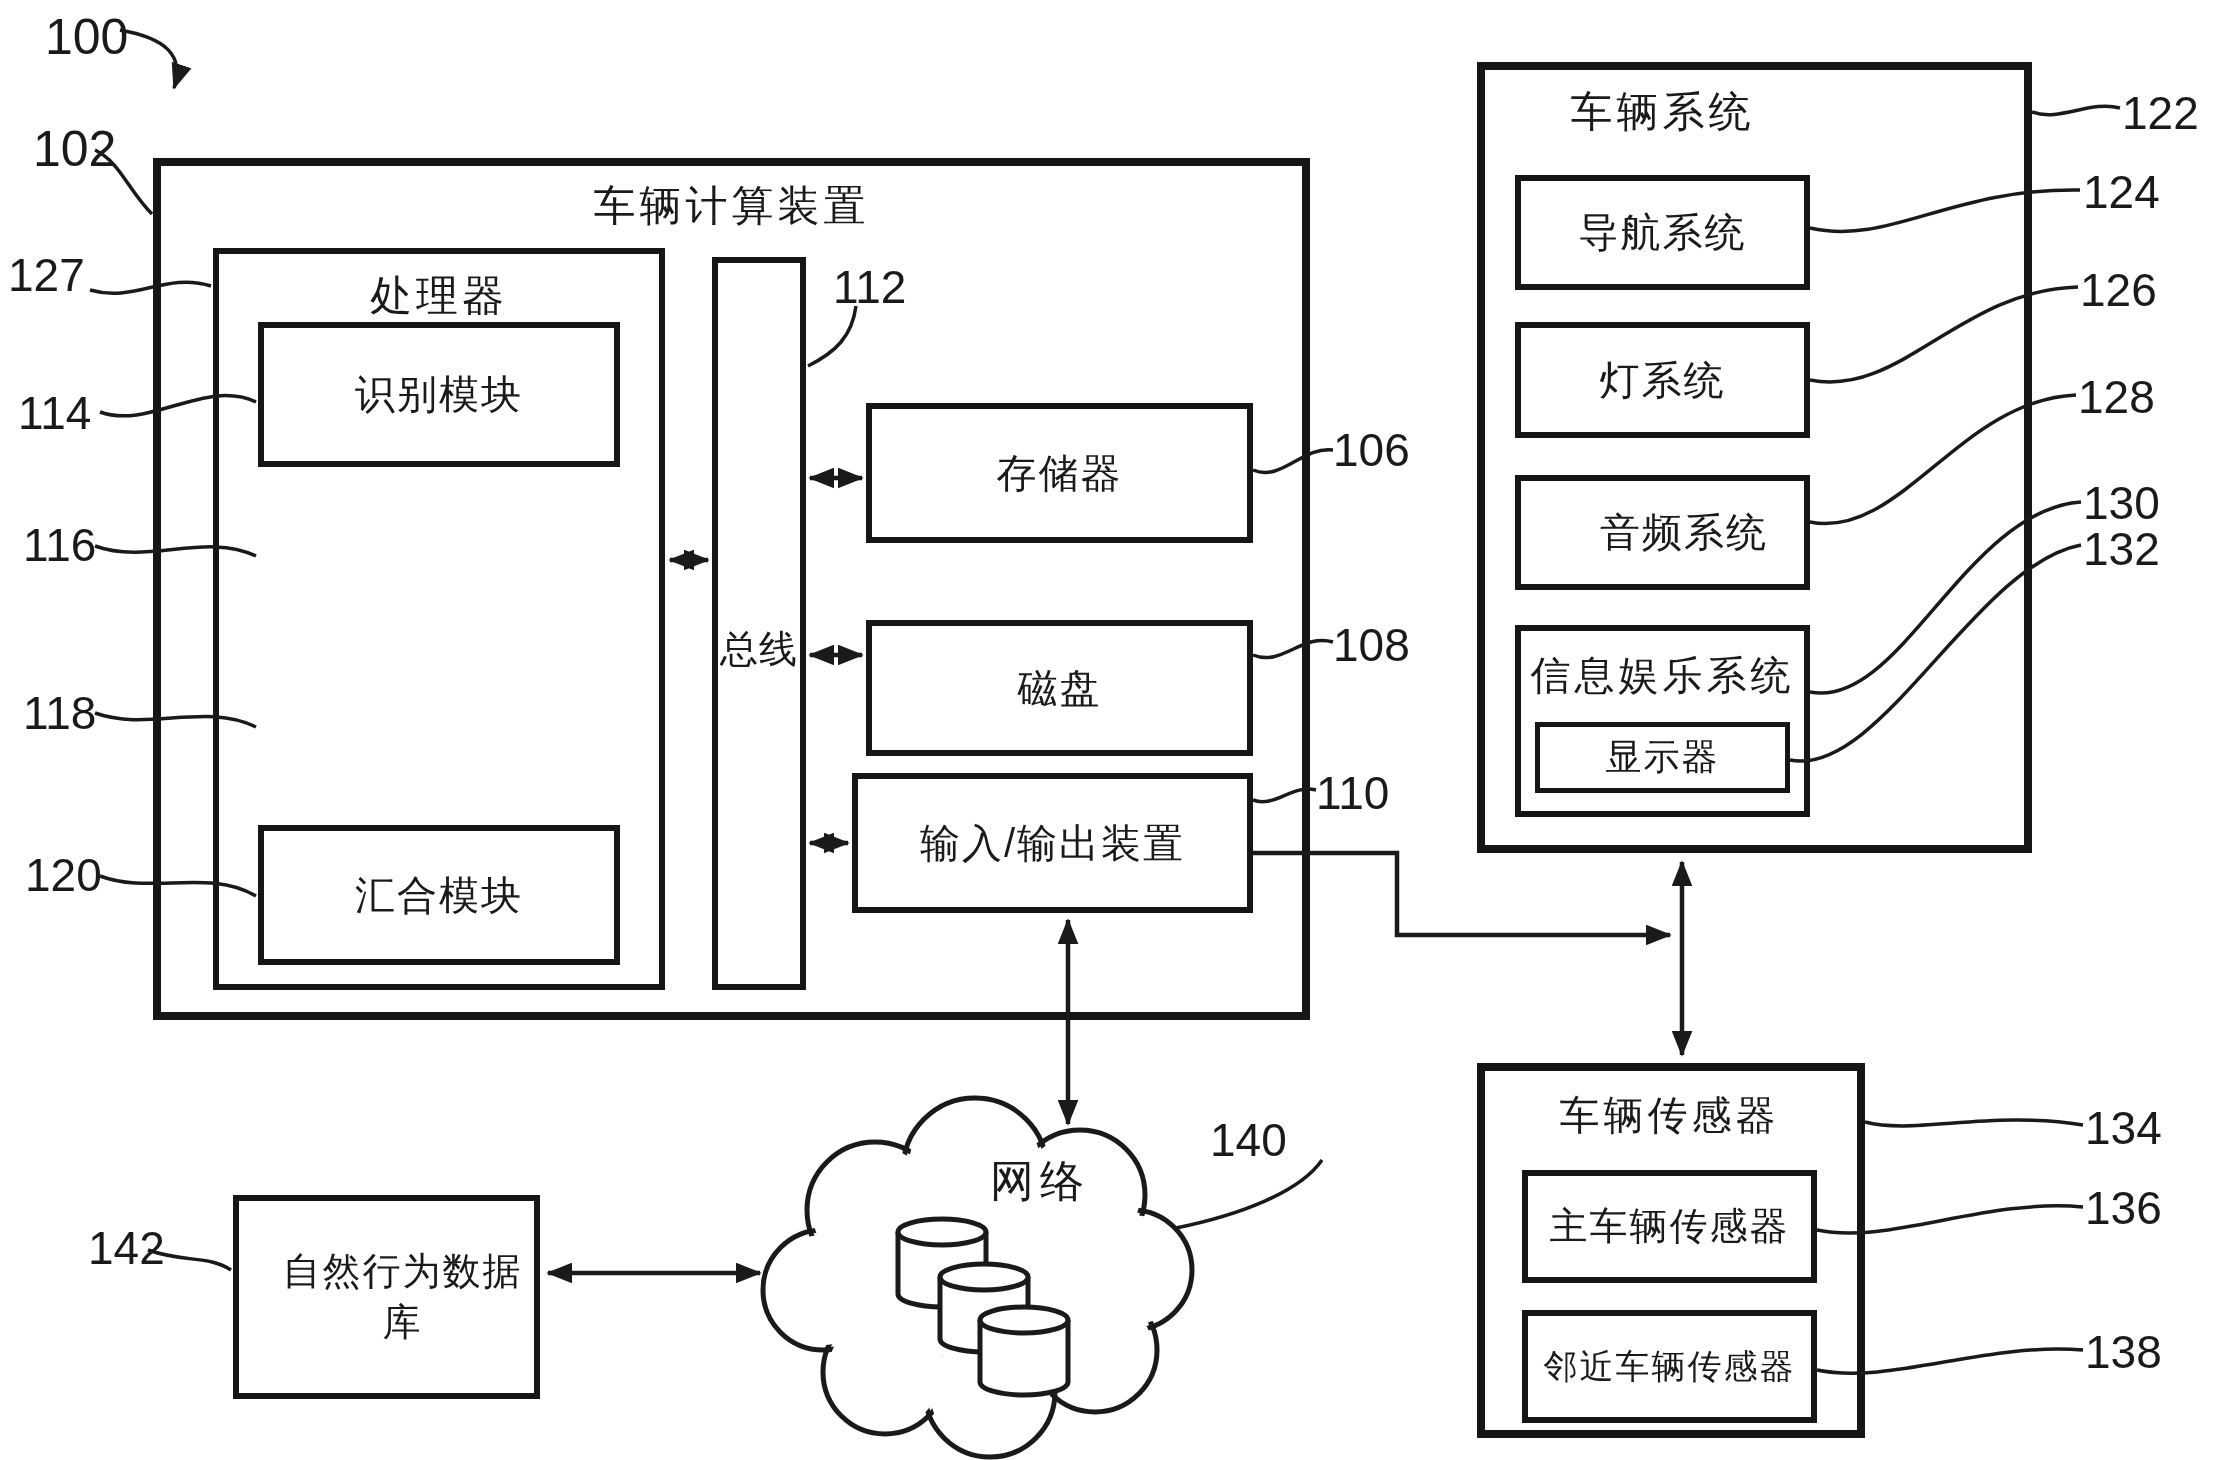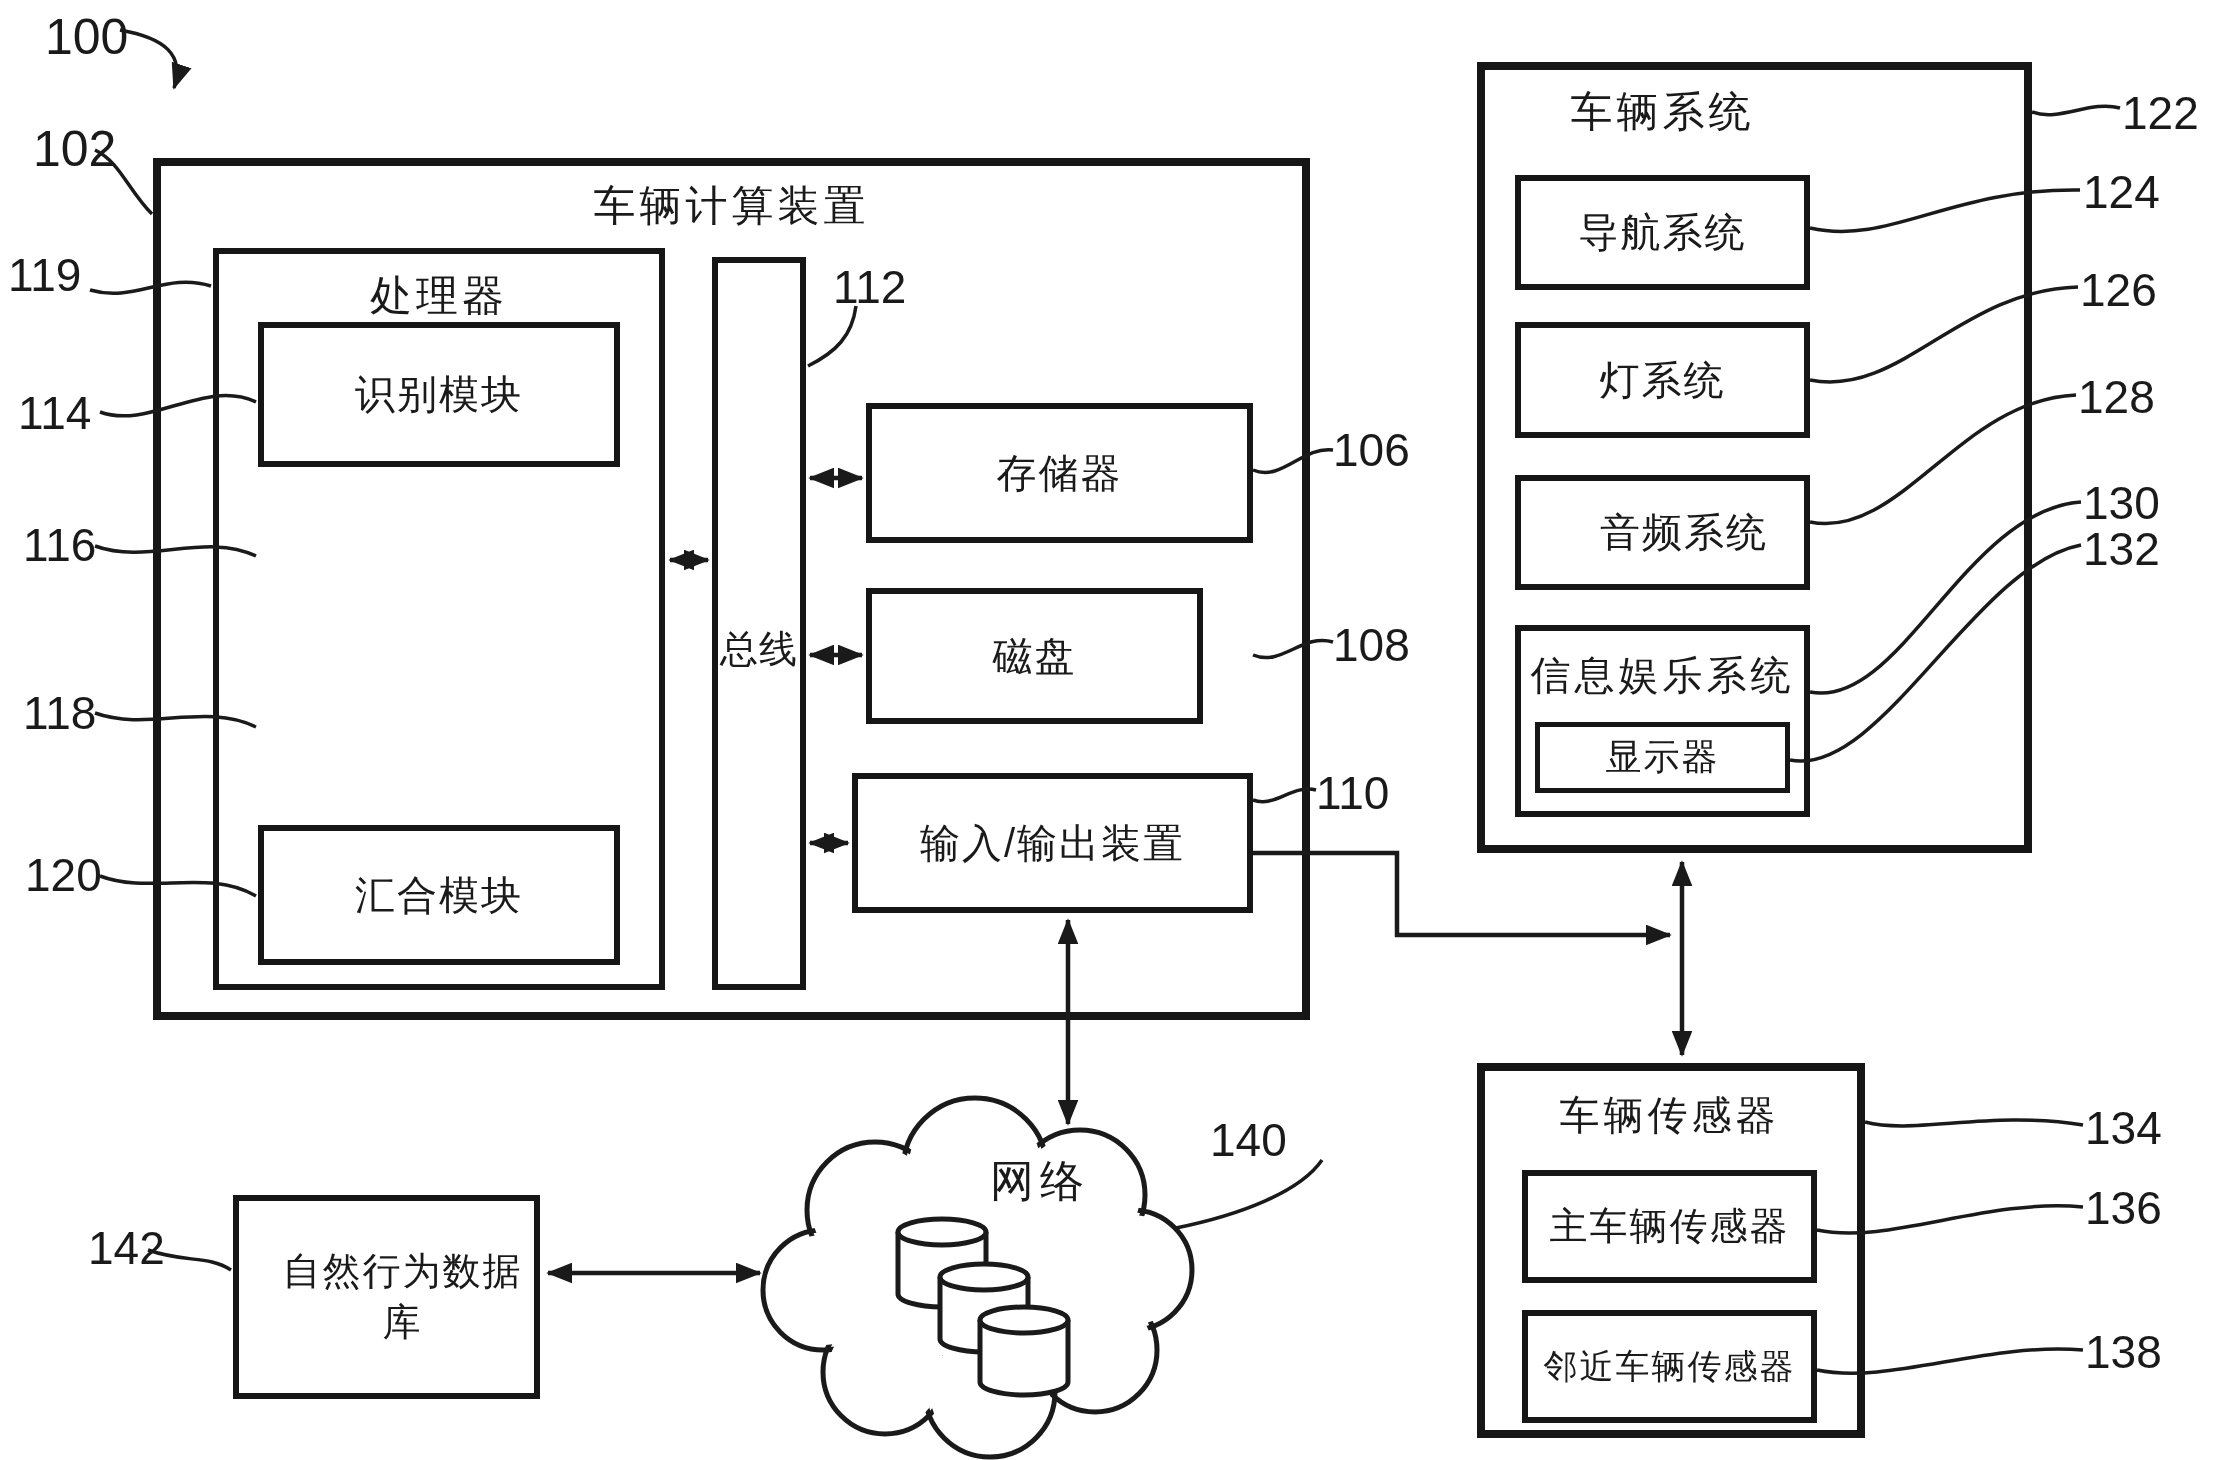--- a/index.html
+++ b/index.html
@@ -44,21 +44,21 @@
   <div class="title" style="left:213px; top:268px; width:452px;">处理器</div>
 
   <div class="box" style="left:258px; top:322px; width:362px; height:145px;">识别模块</div>
   <div class="box" style="left:258px; top:825px; width:362px; height:140px;">汇合模块</div>
 
   <div class="box" style="left:712px; top:257px; width:94px; height:733px;">
     <span class="bus-label">总线</span>
   </div>
 
   <div class="box" style="left:866px; top:403px; width:387px; height:140px;">存储器</div>
-  <div class="box" style="left:866px; top:588px; width:337px; height:136px;">磁盘</div>
+  <div class="box" style="left:866px; top:620px; width:387px; height:136px;">磁盘</div>
   <div class="box" style="left:852px; top:773px; width:401px; height:140px;">输入/输出装置</div>
 
   <div class="box outer" style="left:1477px; top:62px; width:555px; height:791px;"></div>
   <div class="title" style="left:1515px; top:84px; width:295px;">车辆系统</div>
 
   <div class="box" style="left:1515px; top:175px; width:295px; height:115px;">导航系统</div>
   <div class="box" style="left:1515px; top:322px; width:295px; height:116px;">灯系统</div>
   <div class="box" style="left:1515px; top:475px; width:295px; height:115px;padding-left:43px;">音频系统</div>
 
   <div class="box" style="left:1515px; top:625px; width:295px; height:192px;"></div>
@@ -67,21 +67,21 @@
 
   <div class="box outer" style="left:1477px; top:1063px; width:388px; height:375px;"></div>
   <div class="title" style="left:1522px; top:1088px; width:295px; font-size:40px;">车辆传感器</div>
   <div class="box" style="left:1522px; top:1170px; width:295px; height:113px; font-size:38px;">主车辆传感器</div>
   <div class="box" style="left:1522px; top:1310px; width:295px; height:113px; font-size:34px;">邻近车辆传感器</div>
 
   <div class="box" style="left:233px; top:1195px; width:307px; height:204px; font-size:38px;padding-left:32px;">自然行为数据库</div>
 
   <div class="ref" style="left:45px;  top:8px;    font-size:50px;">100</div>
   <div class="ref" style="left:33px;  top:120px;  font-size:50px;">102</div>
-  <div class="ref" style="left:8px;   top:248px;">119</div>
+  <div class="ref" style="left:8px;   top:248px;">127</div>
   <div class="ref" style="left:18px;  top:386px;">114</div>
   <div class="ref" style="left:23px;  top:518px;">116</div>
   <div class="ref" style="left:23px;  top:686px;">118</div>
   <div class="ref" style="left:25px;  top:848px;">120</div>
   <div class="ref" style="left:833px; top:260px;">112</div>
   <div class="ref" style="left:1333px;top:423px;">106</div>
   <div class="ref" style="left:1333px;top:618px;">108</div>
   <div class="ref" style="left:1316px;top:766px;">110</div>
   <div class="ref" style="left:2122px;top:86px;">122</div>
   <div class="ref" style="left:2083px;top:165px;">124</div>

